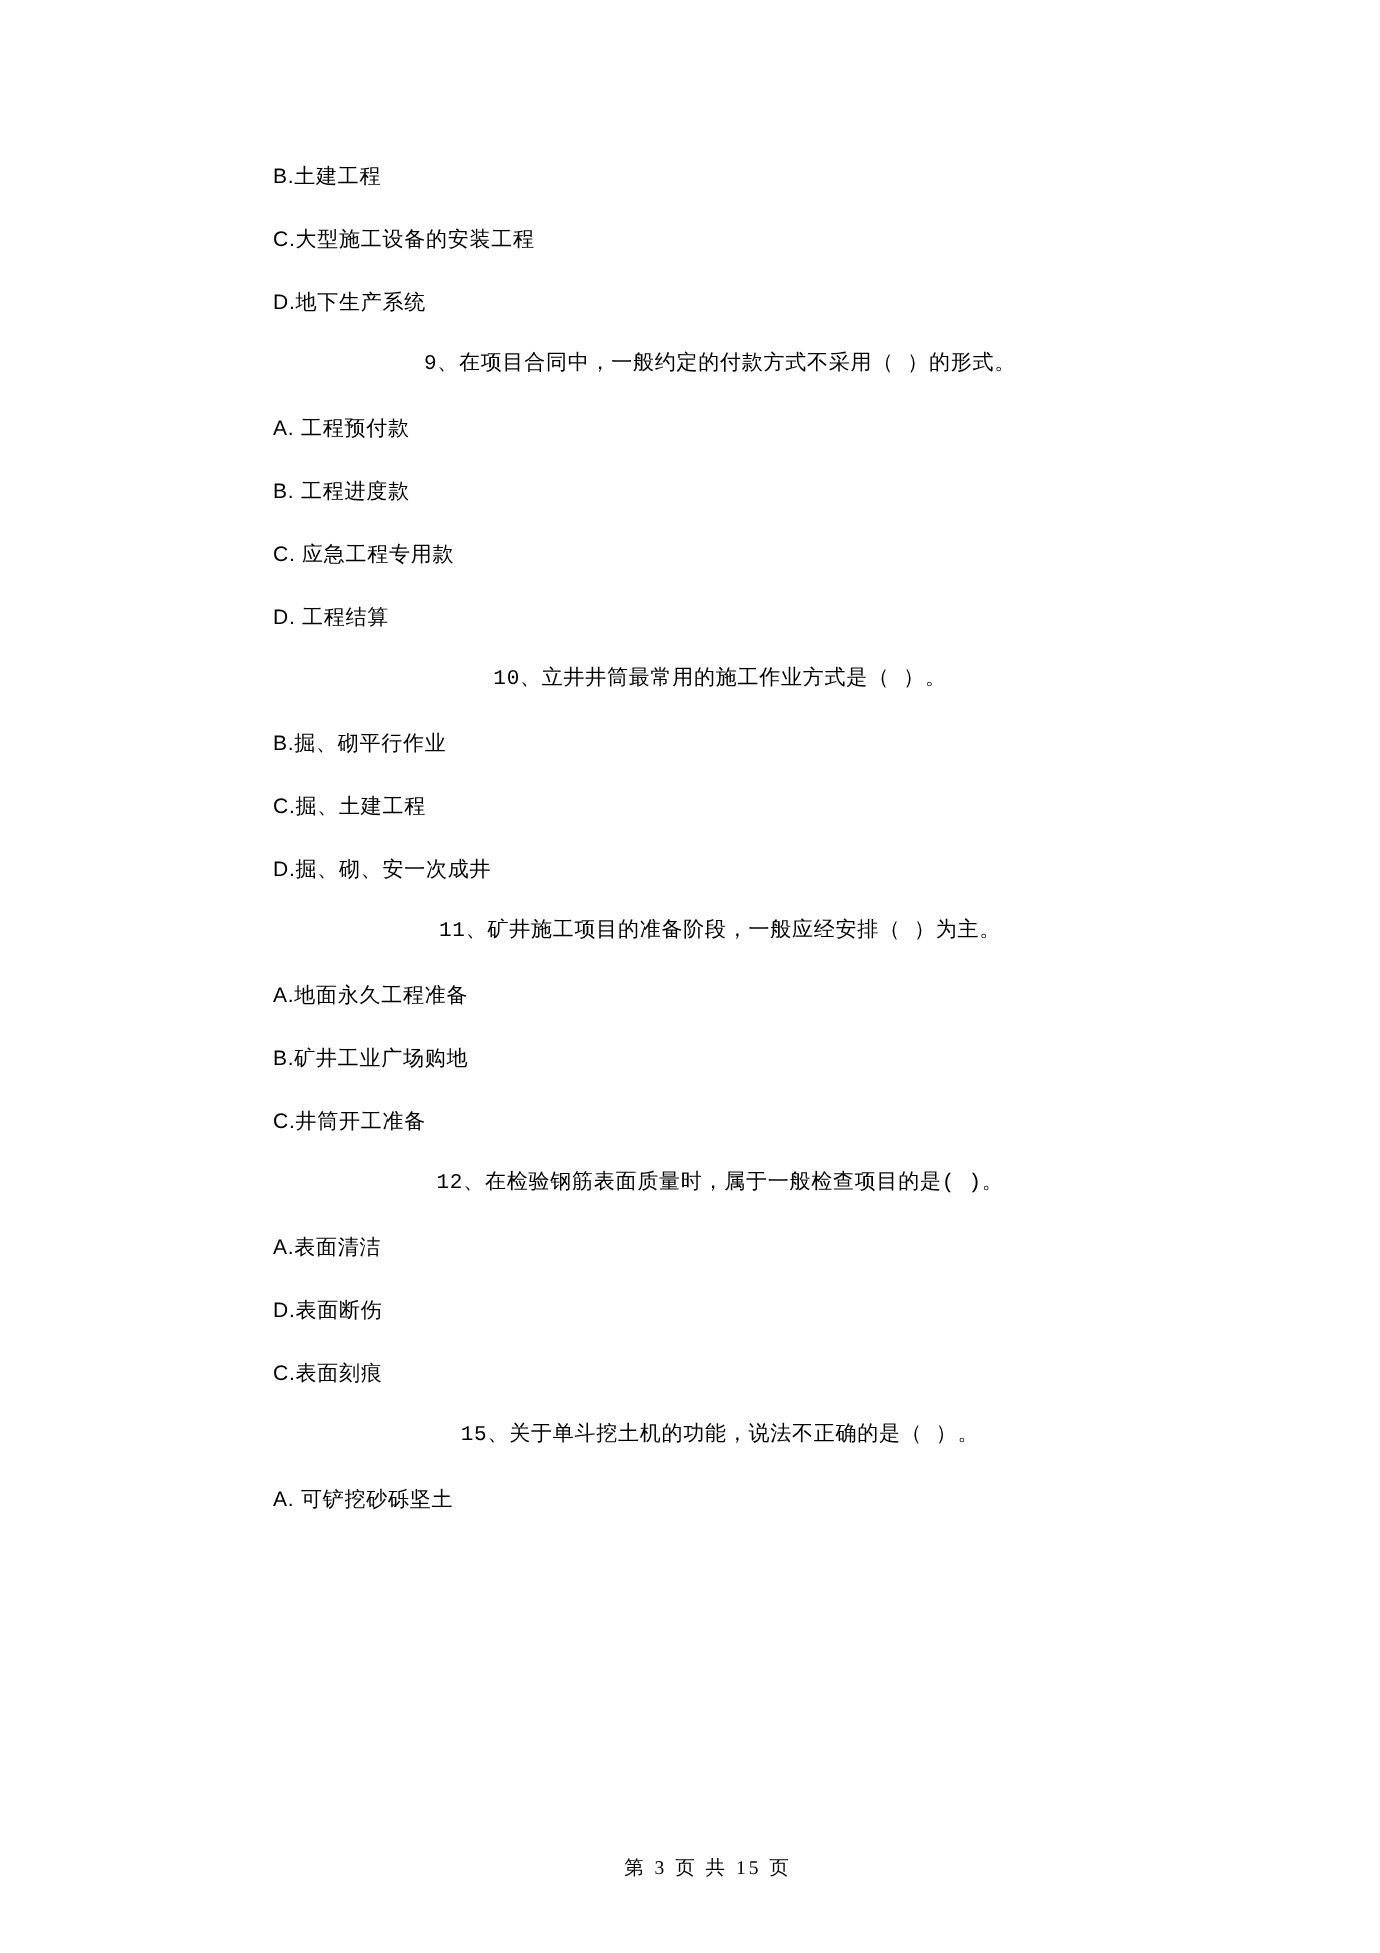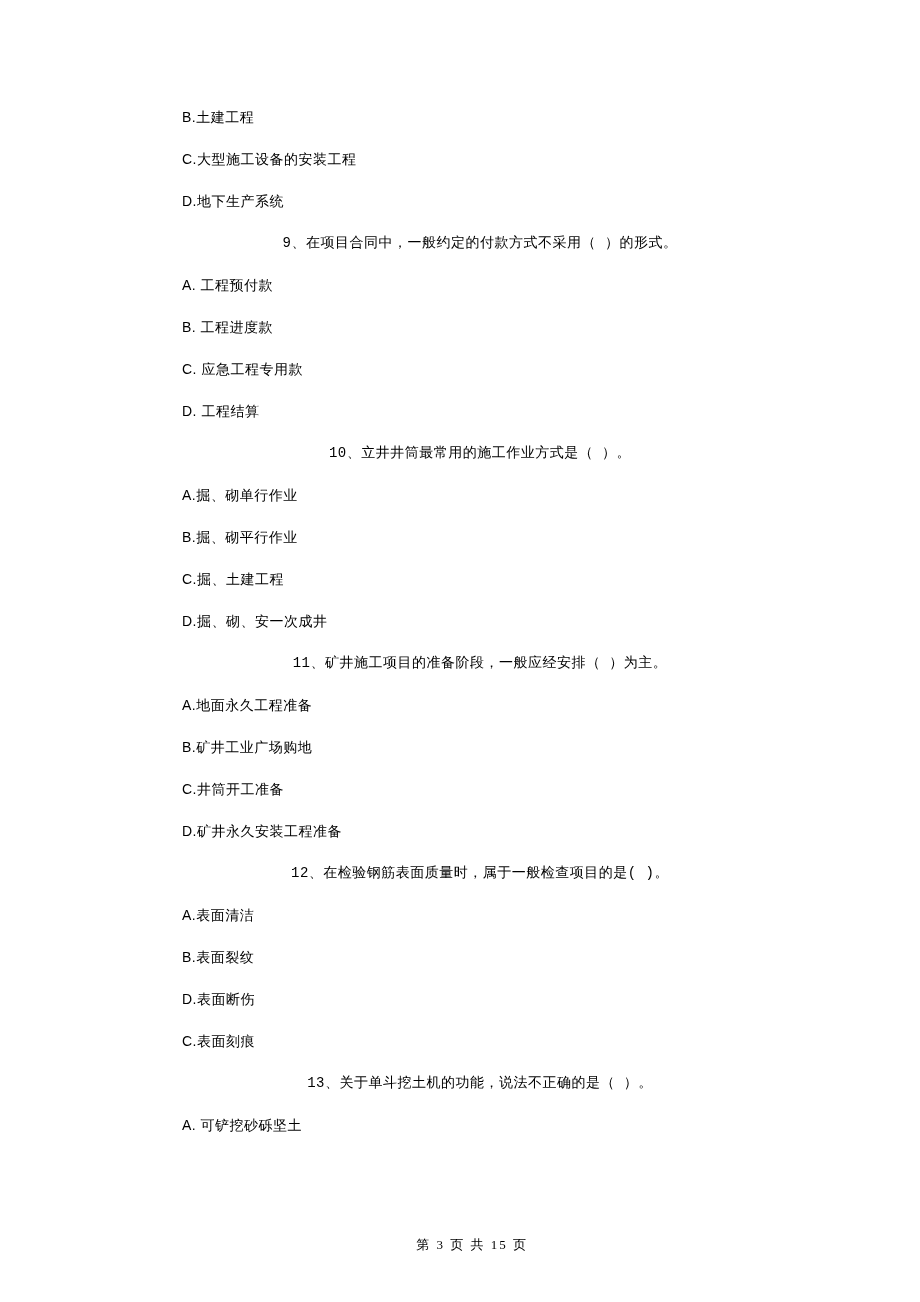--- a/index.html
+++ b/index.html
@@ -64,42 +64,39 @@
   <div class="group">
     <div class="question">9、在项目合同中，一般约定的付款方式不采用（    ）的形式。</div>
     <div class="option">A. 工程预付款</div>
     <div class="option">B. 工程进度款</div>
     <div class="option">C. 应急工程专用款</div>
     <div class="option">D. 工程结算</div>
   </div>
 
   <div class="group">
     <div class="question">10、立井井筒最常用的施工作业方式是（    ）。</div>
-    <div class="option">A.掘、砌单行作业</div>
     <div class="option">B.掘、砌平行作业</div>
     <div class="option">C.掘、土建工程</div>
     <div class="option">D.掘、砌、安一次成井</div>
   </div>
 
   <div class="group">
     <div class="question">11、矿井施工项目的准备阶段，一般应经安排（    ）为主。</div>
     <div class="option">A.地面永久工程准备</div>
     <div class="option">B.矿井工业广场购地</div>
     <div class="option">C.井筒开工准备</div>
-    <div class="option">D.矿井永久安装工程准备</div>
   </div>
 
   <div class="group">
     <div class="question">12、在检验钢筋表面质量时，属于一般检查项目的是(    )。</div>
     <div class="option">A.表面清洁</div>
-    <div class="option">B.表面裂纹</div>
     <div class="option">D.表面断伤</div>
     <div class="option">C.表面刻痕</div>
   </div>
 
   <div class="group">
-    <div class="question">13、关于单斗挖土机的功能，说法不正确的是（    ）。</div>
+    <div class="question">15、关于单斗挖土机的功能，说法不正确的是（    ）。</div>
     <div class="option">A. 可铲挖砂砾坚土</div>
   </div>
 
 </div>
 
 <div class="footer">第 3 页 共 15 页</div>
 
 </body></html>

